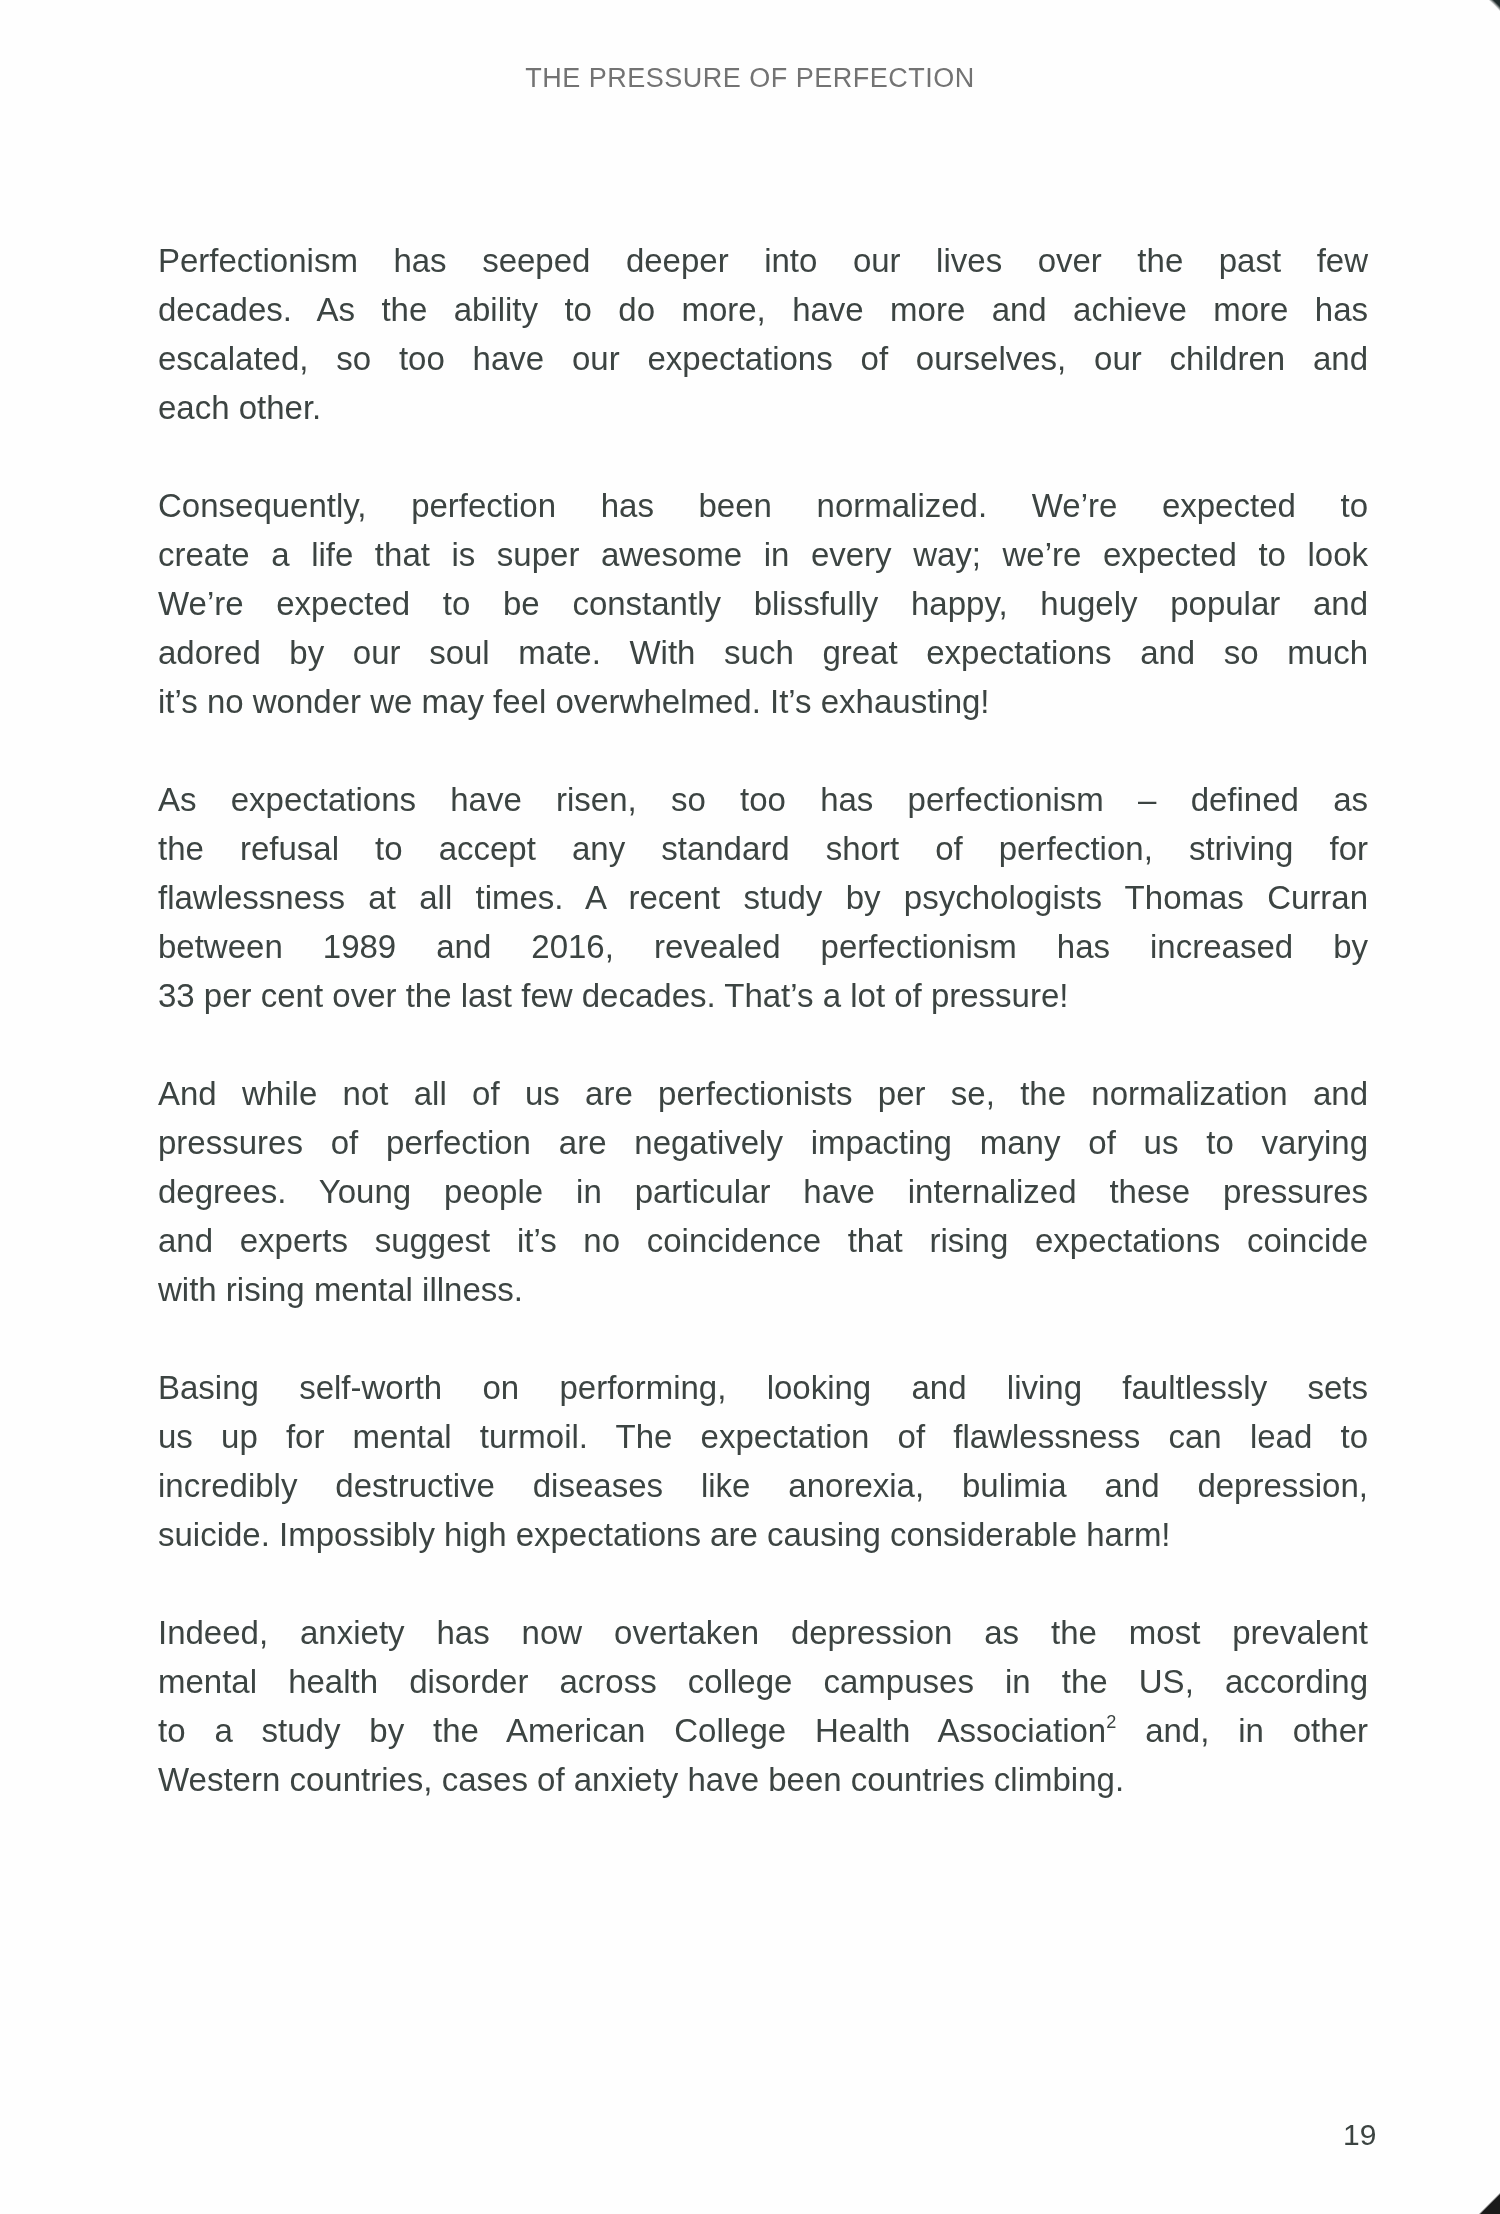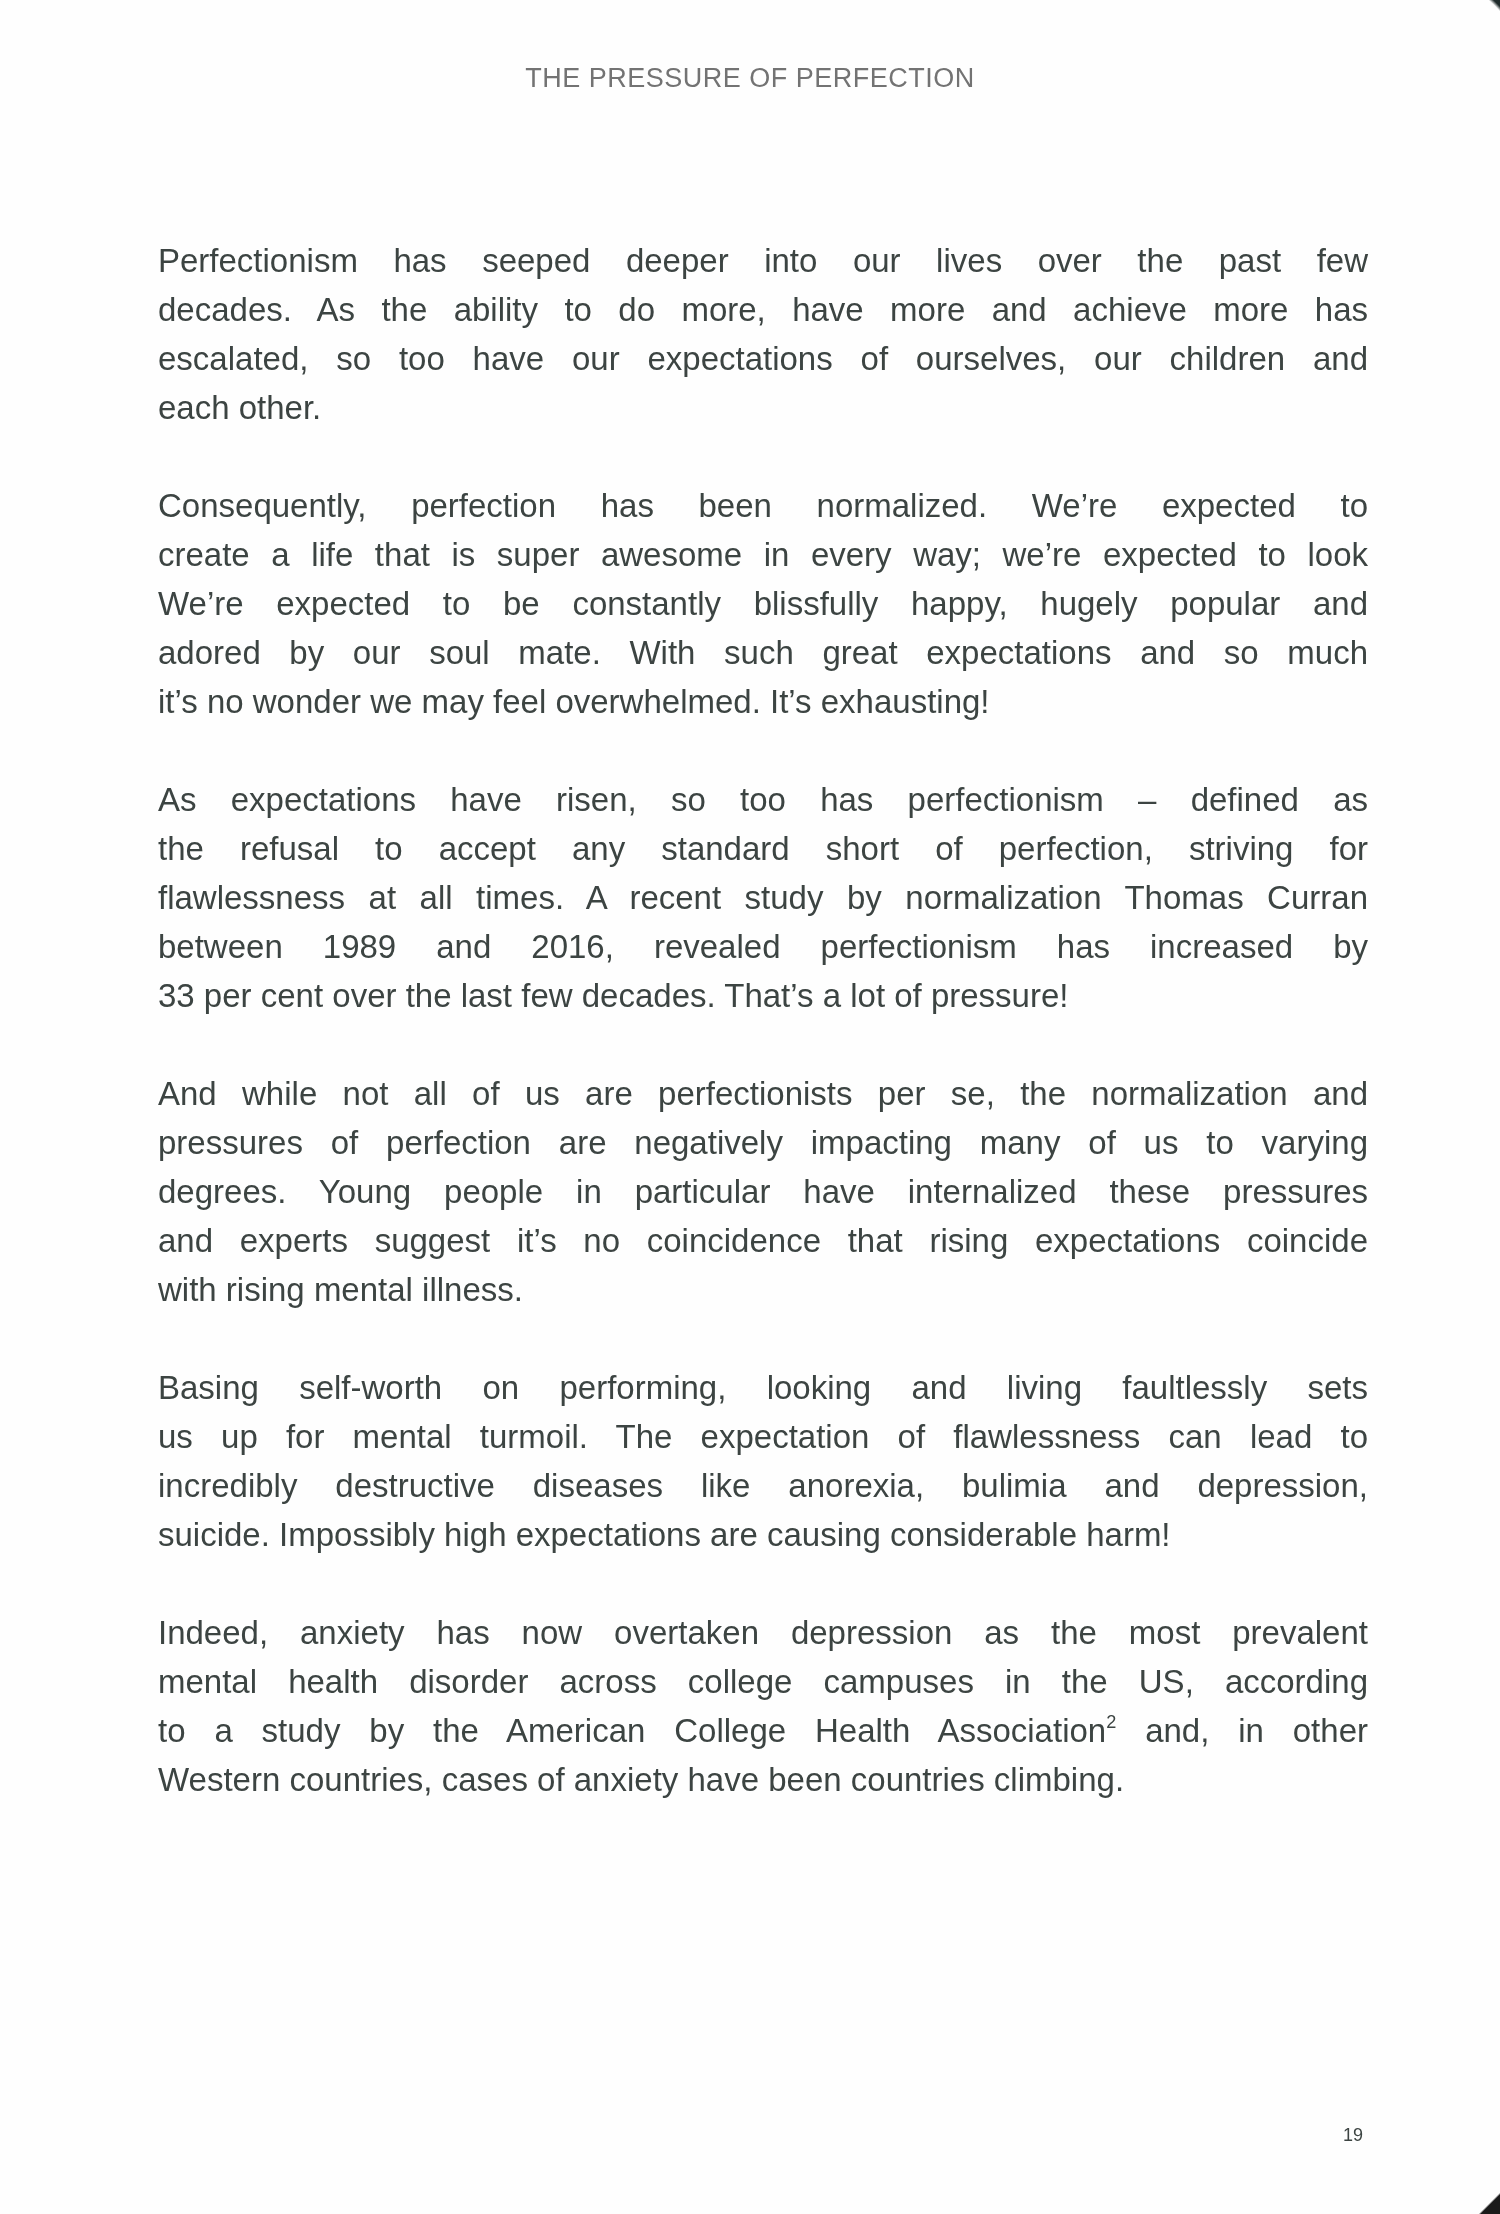--- a/index.html
+++ b/index.html
@@ -77,21 +77,21 @@
   sup {
     font-size: 0.55em;
     line-height: 0;
     vertical-align: 0.75em;
   }
   .page-number {
     position: absolute;
     left: 1343px;
     top: 2120px;
     font-family: "Liberation Sans", sans-serif;
-    font-size: 18px;
+    font-size: 30px;
     color: #3c4442;
     line-height: 30px;
   }
 </style>
 </head>
 <body>
 
 <div class="page">
   <div class="corner-tr"></div>
   <div class="corner-br"></div>
@@ -111,21 +111,21 @@
       <span class="line">Consequently, perfection has been normalized. We’re expected to</span>
       <span class="line">create a life that is super awesome in every way; we’re expected to look</span>
       <span class="line">We’re expected to be constantly blissfully happy, hugely popular and</span>
       <span class="line">adored by our soul mate. With such great expectations and so much</span>
       <span class="line last">it’s no wonder we may feel overwhelmed. It’s exhausting!</span>
     </p>
 
     <p class="para">
       <span class="line">As expectations have risen, so too has perfectionism – defined as</span>
       <span class="line">the refusal to accept any standard short of perfection, striving for</span>
-      <span class="line">flawlessness at all times. A recent study by normalization Thomas Curran</span>
+      <span class="line">flawlessness at all times. A recent study by psychologists Thomas Curran</span>
       <span class="line">between 1989 and 2016, revealed perfectionism has increased by</span>
       <span class="line last">33 per cent over the last few decades. That’s a lot of pressure!</span>
     </p>
 
     <p class="para">
       <span class="line">And while not all of us are perfectionists per se, the normalization and</span>
       <span class="line">pressures of perfection are negatively impacting many of us to varying</span>
       <span class="line">degrees. Young people in particular have internalized these pressures</span>
       <span class="line">and experts suggest it’s no coincidence that rising expectations coincide</span>
       <span class="line last">with rising mental illness.</span>

